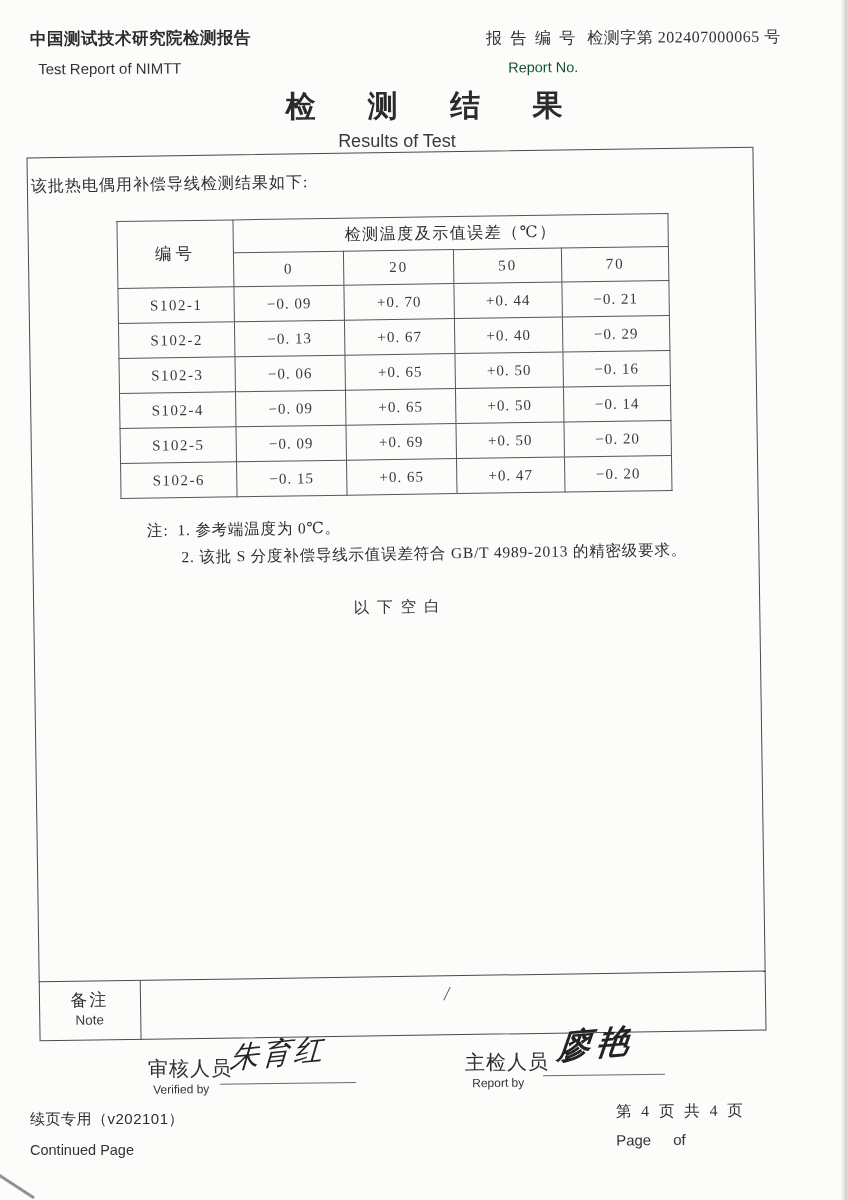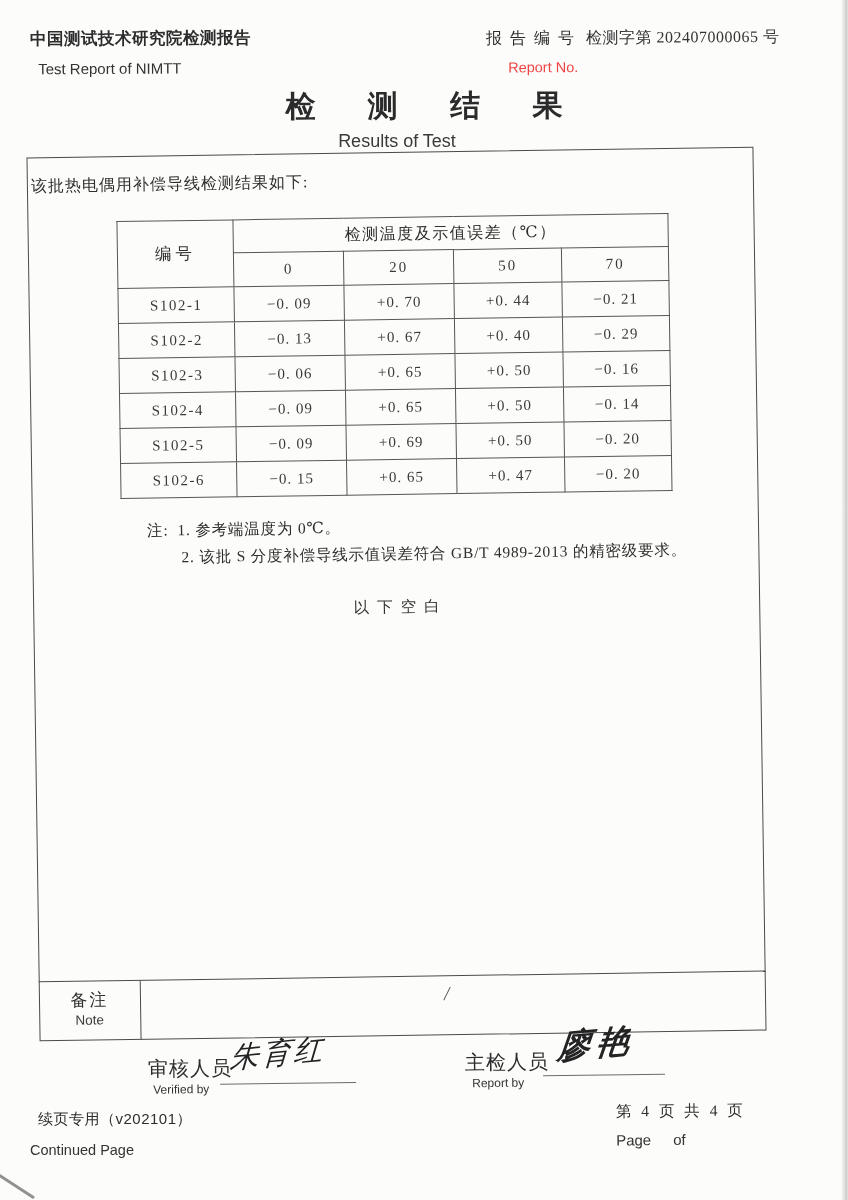--- a/index.html
+++ b/index.html
@@ -17,23 +17,23 @@
   .scan-edge-right { position:absolute; right:0; top:0; width:7px; height:1200px;
     background:linear-gradient(to right, rgba(130,130,130,0) 0%, rgba(130,130,130,0.38) 80%, rgba(160,160,160,0.25) 100%); }
   .scan-corner-mark { position:absolute; left:-8px; top:1184px; width:46px; height:3px;
     background:#6d6d6d; transform:rotate(33deg); border-radius:2px; opacity:.75; }
 
   
   .hdr { position:absolute; left:0; top:0; width:848px; height:90px; transform:rotate(-0.35deg); }
   .org-zh { left:30px; top:26px; font-weight:bold; font-size:16.5px; letter-spacing:0.5px; color:#2c2c2c; }
   .org-en { left:38px; top:58px; font-size:15px; color:#333; }
   .repno { left:486px; top:29px; font-size:16px; }
-  .repno-label { font-family:Liberation Serif, serif; font-weight:500; letter-spacing:2px; color:#2d2d2d; margin-right:10px; }
+  .repno-label { font-family:Liberation Sans, sans-serif; font-weight:500; letter-spacing:2px; color:#2d2d2d; margin-right:10px; }
   .repno-value { letter-spacing:0.5px; color:#343434; }
-  .repno-en { left:508px; top:60px; font-size:14.5px; color:#ef4444; }
+  .repno-en { left:508px; top:60px; font-size:14.5px; color:#14532d; }
 
   
   .title-zh { left:0; right:0; top:86px; text-align:center; font-family:"Liberation Sans","DejaVu Sans",sans-serif;
     font-weight:600; font-size:30px; letter-spacing:22px; text-indent:22px; color:#2b2b2b; transform:rotate(-0.3deg); }
   .title-en { left:0; right:54px; top:131px; text-align:center; font-size:18px; color:#3a3a3a;
     font-family:"Liberation Sans","DejaVu Sans",sans-serif; }
 
   
   .main-box { position:absolute; left:33px; top:152px; width:727px; height:884px;
     border:1.6px solid #4a4a4a; transform:rotate(-0.85deg); transform-origin:50% 50%; }
@@ -72,21 +72,21 @@
   .ver-label { left:148px; top:16px; } .ver-en { left:153px; top:43px; }
   .tes-label { left:465px; top:14px; } .tes-en { left:472px; top:41px; }
   .sig-name { position:absolute; font-family:"DejaVu Serif","Liberation Serif",serif; font-style:italic; color:#232323; white-space:nowrap; }
   .sig-name.v { left:230px; top:-4px; font-size:29px; letter-spacing:3px; transform:rotate(-5deg) skewX(-9deg); }
   .sig-name.t { left:558px; top:-12px; font-size:33px; letter-spacing:6px; font-weight:bold; transform:rotate(-4deg) skewX(-11deg); }
   .sig-line { position:absolute; height:1.4px; background:#6b6b6b; }
   .sig-line.v { left:220px; top:45px; width:136px; }
   .sig-line.t { left:543px; top:41px; width:122px; }
 
   
-  .foot-left-zh { left:38px; top:1110px; font-family:"Liberation Sans","DejaVu Sans",sans-serif; font-size:15px; letter-spacing:0.5px; color:#2e2e2e; }
+  .foot-left-zh { left:30px; top:1110px; font-family:"Liberation Sans","DejaVu Sans",sans-serif; font-size:15px; letter-spacing:0.5px; color:#2e2e2e; }
   .foot-left-en { left:30px; top:1142px; font-family:"Liberation Sans","DejaVu Sans",sans-serif; font-size:14.5px; color:#333; }
   .page-block { position:absolute; left:616px; top:1101px; transform:rotate(-0.5deg); }
   .page-zh { font-size:15.5px; letter-spacing:3px; color:#2f2f2f; white-space:nowrap; }
   .page-en { margin-top:9px; font-family:"Liberation Sans","DejaVu Sans",sans-serif; font-size:15px; color:#333; }
   .page-en .w2 { margin-left:22px; }
 </style>
 </head>
 <body>
 
 <div class="page">

